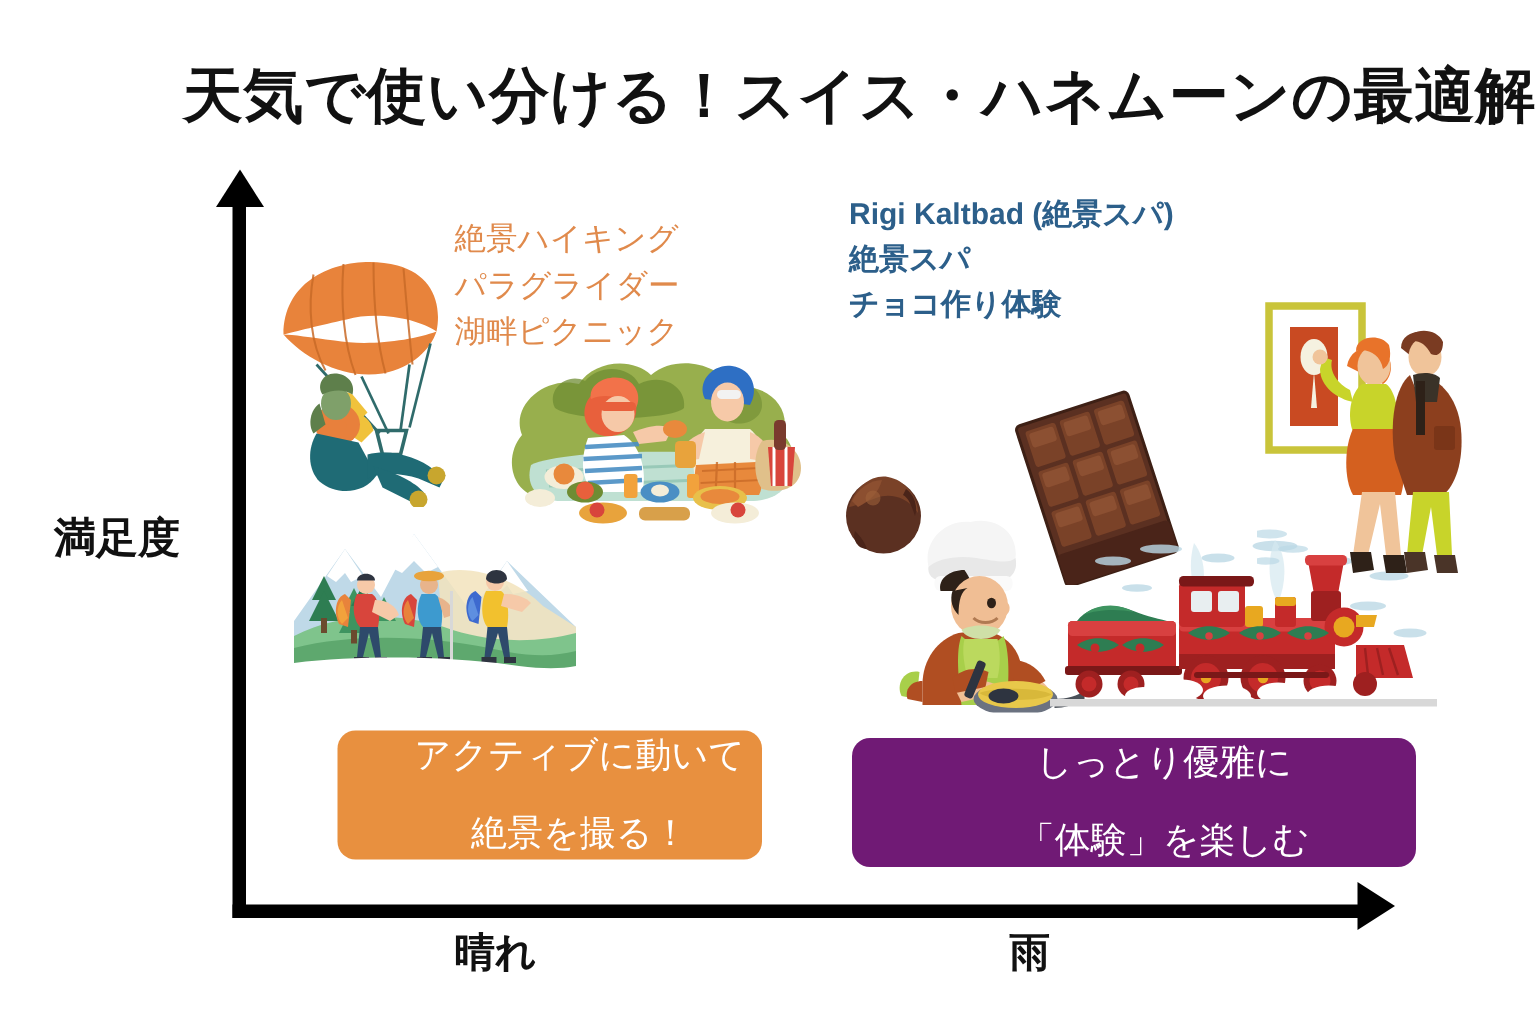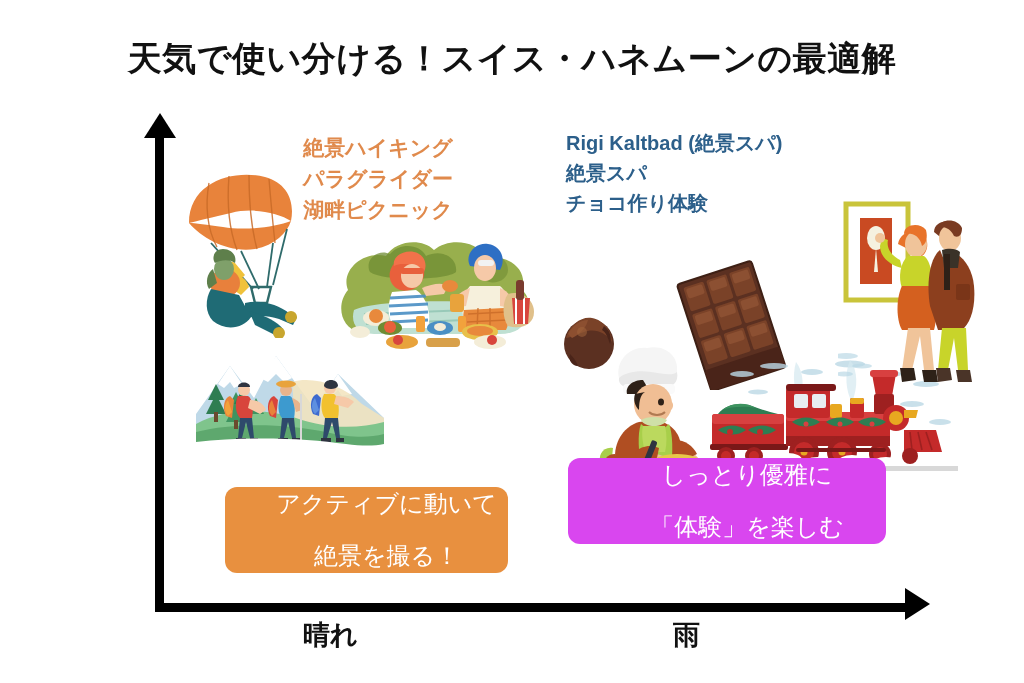--- a/index.html
+++ b/index.html
@@ -8,22 +8,22 @@
   body {
     width:1024px; height:683px; position:relative; overflow:hidden;
     font-family:"Liberation Sans","DejaVu Sans",sans-serif;
     background:#ffffff;
   }
   #canvas { position:absolute; inset:0; }
 
   
   .title {
     position:absolute; left:0; top:36px; width:1024px;
-    text-align:center;
-    font-size:34px; font-weight:bold; color:#111111;
+    text-align:right;
+    font-size:40px; font-weight:bold; color:#111111;
     letter-spacing:0.5px; white-space:nowrap;
   }
 
   
   .axis-y-line {
     position:absolute; left:155px; top:132px; width:9px; height:480px;
     background:#000000;
   }
   .axis-y-head {
     position:absolute; left:144px; top:113px;
@@ -51,40 +51,40 @@
     position:absolute; left:303px; top:617px;
     font-size:27px; font-weight:bold; color:#111111; white-space:nowrap;
   }
   .axis-label-x-right {
     position:absolute; left:673px; top:617px;
     font-size:27px; font-weight:bold; color:#111111; white-space:nowrap;
   }
 
   
   .list-sunny {
-    position:absolute; left:303px; top:132px;
-    font-size:21px; font-weight:bold; line-height:31px;
-    color:#E08A4C; white-space:nowrap;text-align:center;
+    position:absolute; left:303px; top:144px;
+    font-size:21px; font-weight:normal; line-height:31px;
+    color:#E08A4C; white-space:nowrap;
   }
   .list-rain {
     position:absolute; left:566px; top:128px;
     font-size:20px; font-weight:bold; line-height:30px;
     color:#2C5F8A; white-space:nowrap;
   }
 
   
   .pill {
     position:absolute;
     border-radius:12px;
     display:flex; flex-direction:column; align-items:center; justify-content:space-between;
     color:#ffffff; font-size:24px; font-weight:400; line-height:34px;
     text-align:center; white-space:nowrap;padding-left:40px;
   }
   .pill-sunny { left:225px; top:487px; width:283px; height:86px; background:#E8903F; }
-  .pill-rain  { left:568px; top:458px; width:318px; height:86px; background:#d946ef; }
+  .pill-rain  { left:568px; top:492px; width:376px; height:86px; background:#701a75; }
 
   
   .illus { position:absolute; }
   .illus svg { display:block; width:100%; height:100%; }
 </style>
 </head>
 <body>
 
 <div id="canvas">
 
@@ -457,20 +457,21 @@
         <ellipse cx="6" cy="184" rx="9" ry="2.5"></ellipse>
       </g>
     </svg>
   </div>
 
   <div class="axis-y-line"></div>
   <div class="axis-y-head"></div>
   <div class="axis-x-line"></div>
   <div class="axis-x-head"></div>
 
+  <div class="axis-label-y">満足度</div>
   <div class="axis-label-x-left">晴れ</div>
   <div class="axis-label-x-right">雨</div>
 
   <div class="list-sunny">
     <div>絶景ハイキング</div>
     <div>パラグライダー</div>
     <div>湖畔ピクニック</div>
   </div>
 
   <div class="list-rain">

